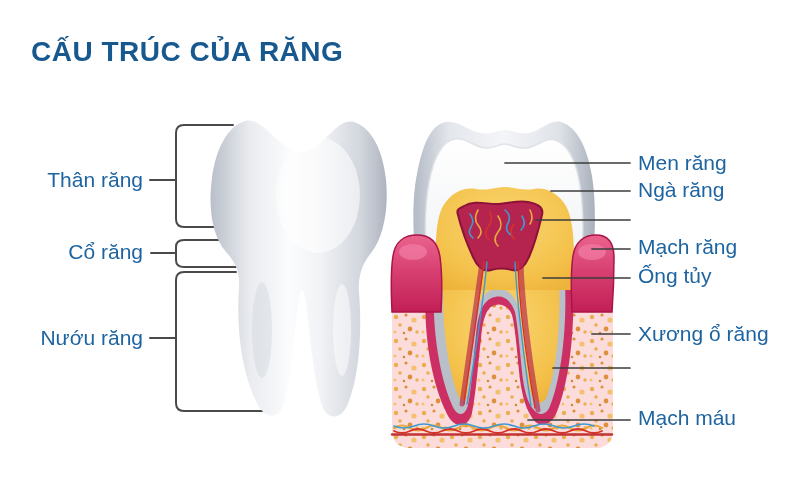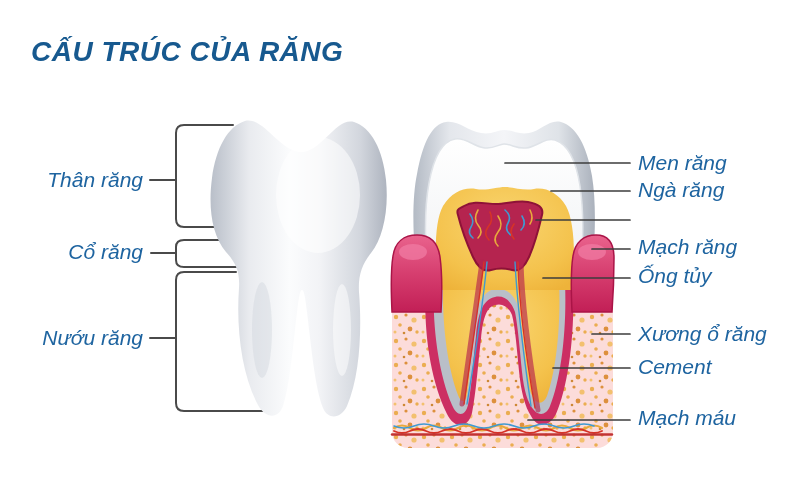--- a/index.html
+++ b/index.html
@@ -1,17 +1,17 @@
 <!DOCTYPE html>
 <html><head>
 <meta charset="utf-8">
 <style>
   html,body{margin:0;padding:0;}
   body{font-family:"Liberation Sans", sans-serif; background:#ffffff;}
-  #stage{position:relative; width:800px; height:488px; background:#ffffff; overflow:hidden;font-style:italic;}
+  #stage{position:relative; width:800px; height:488px; background:#ffffff; overflow:hidden;}
   #art{position:absolute; left:0; top:0;}
   .title{
     position:absolute; left:31px; top:36px;
     font-size:28px; font-weight:bold; letter-spacing:0.5px;
     color:#17598f;
   }
   .lbl{
     position:absolute; color:#1e64a0; font-size:21px; line-height:22px;
     white-space:nowrap;
   }
@@ -251,16 +251,15 @@
 
   <div class="lbl lbl-left" style="top:169px">Thân răng</div>
   <div class="lbl lbl-left" style="top:241px">Cổ răng</div>
   <div class="lbl lbl-left" style="top:327px">Nướu răng</div>
 
   <div class="lbl lbl-right" style="top:152px">Men răng</div>
   <div class="lbl lbl-right" style="top:179px">Ngà răng</div>
   <div class="lbl lbl-right" style="top:236px">Mạch răng</div>
   <div class="lbl lbl-right" style="top:265px">Ống tủy</div>
   <div class="lbl lbl-right" style="top:323px">Xương ổ răng</div>
-  <div class="lbl lbl-right" style="top:356px">Cement</div>
   <div class="lbl lbl-right" style="top:407px">Mạch máu</div>
 
 </div>
 
 </body></html>

